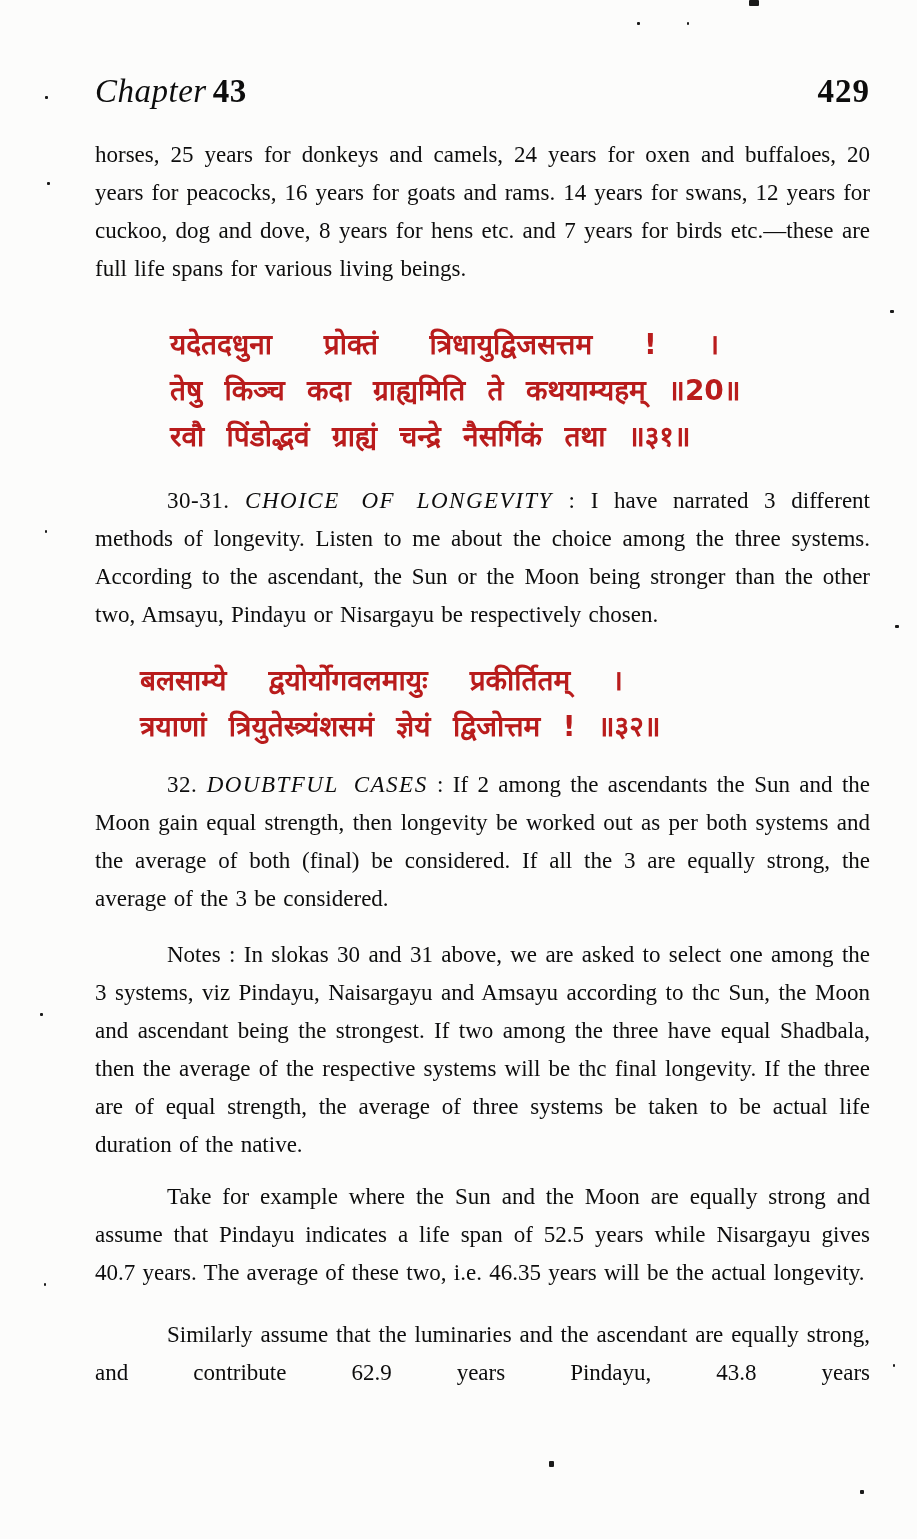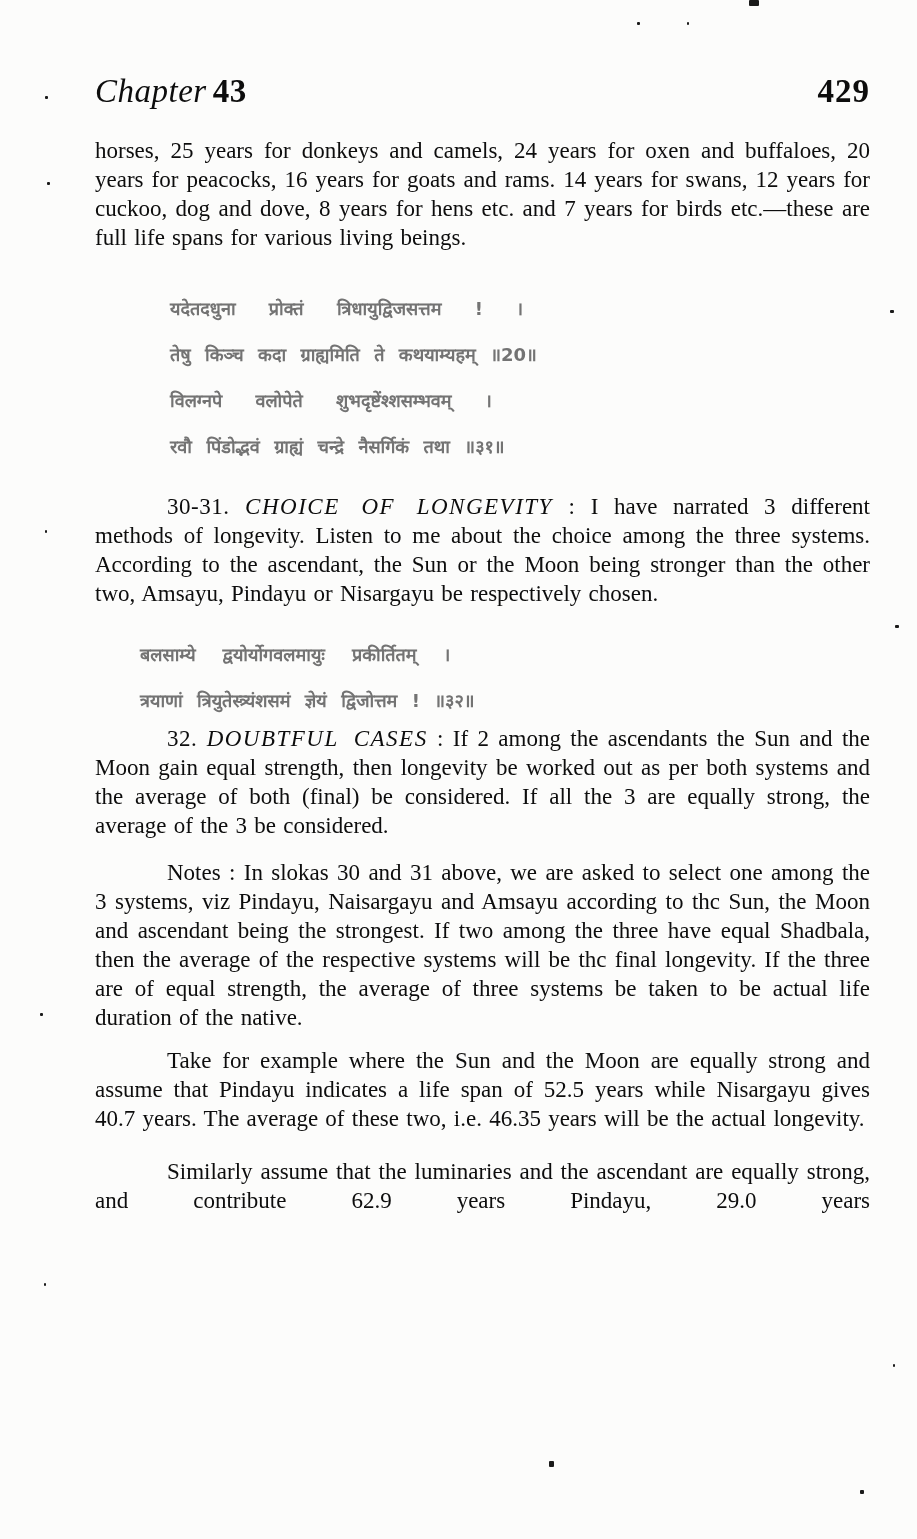--- a/index.html
+++ b/index.html
@@ -23,44 +23,44 @@
   .page-header {
     display: flex; justify-content: space-between; align-items: baseline;
     font-size: 33px; line-height: 30px;
   }
   .chapter-label { font-style: italic; letter-spacing: .5px; }
   .chapter-label b { font-style: normal; font-weight: 700; margin-left: 6px; }
   .page-number { font-weight: 700; letter-spacing: 1px; }
 
   
   .para {
-    font-size: 23px; line-height: 29px;
+    font-size: 23px; line-height: 38px;
     text-align: justify;
     margin: 0;
     word-spacing: 1.5px;
   }
   .indent { text-indent: 72px; }
   .mt-para1   { margin-top: 30px; }
   .mt-choice  { margin-top: 22px; }
-  .mt-doubt   { }
+  .mt-doubt   { margin-top: 16px; }
   .mt-notes   { margin-top: 18px; }
   .mt-example { margin-top: 14px; }
   .mt-closing { margin-top: 24px; }
   .justify-last { text-align-last: justify; }
 
   .sec-num { letter-spacing: .5px; }
   .sec-title { font-style: italic; letter-spacing: 1.5px; word-spacing: 6px; }
   .notes-label { font-weight: 400; }
 
   
   .verse {
     font-family: "DejaVu Sans", "Liberation Serif", sans-serif;
     font-weight: 700;
-    font-size: 18px;
-    color: #737373;
+    font-size: 28px;
+    color: #b91c1c;
   }
   .verse-1 { margin-top: 34px; }
   .verse-2 { margin-top: 24px; }
   .verse-line { line-height: 46px; white-space: nowrap; }
   .v-ind-lg { padding-left: 75px; }
   .v-ind-sm { padding-left: 45px; }
   .ws-wide { word-spacing: 1.5em; }
   .ws-med  { word-spacing: 0.45em; }
   .ws-big  { word-spacing: 1.15em; }
 
@@ -90,21 +90,20 @@
     <div class="page-header">
       <span class="chapter-label"><span>Chapter</span><b>43</b></span>
       <span class="page-number">429</span>
     </div>
 
     <p class="para mt-para1">horses, 25 years for donkeys and camels, 24 years for oxen and buffaloes, 20 years for peacocks, 16 years for goats and rams. 14 years for swans, 12 years for cuckoo, dog and dove, 8 years for hens etc. and 7 years for birds etc.—these are full life spans for various living beings.</p>
 
     <div class="verse verse-1">
       <div class="verse-line v-ind-lg ws-wide">यदेतदधुना प्रोक्तं त्रिधायुद्विजसत्तम ! ।</div>
       <div class="verse-line v-ind-lg ws-med">तेषु किञ्च कदा ग्राह्यमिति ते कथयाम्यहम् ॥20॥</div>
-      <div class="verse-line v-ind-lg ws-wide">विलग्नपे वलोपेते शुभदृष्टेंश्शसम्भवम् ।</div>
       <div class="verse-line v-ind-lg ws-med">रवौ पिंडोद्भवं ग्राह्यं चन्द्रे नैसर्गिकं तथा ॥३१॥</div>
     </div>
 
     <p class="para indent mt-choice">
       <span class="sec-num">30-31.</span>
       <span class="sec-title">CHOICE OF LONGEVITY</span>
       <span>: I have narrated 3 different methods of longevity. Listen to me about the choice among the three systems. According to the ascendant, the Sun or the Moon being stronger than the other two, Amsayu, Pindayu or Nisargayu be respectively chosen.</span>
     </p>
 
     <div class="verse verse-2">
@@ -118,21 +117,21 @@
       <span>: If 2 among the ascendants the Sun and the Moon gain equal strength, then longevity be worked out as per both systems and the average of both (final) be considered. If all the 3 are equally strong, the average of the 3 be considered.</span>
     </p>
 
     <p class="para indent mt-notes">
       <span class="notes-label">Notes :</span>
       <span>In slokas 30 and 31 above, we are asked to select one among the 3 systems, viz Pindayu, Naisargayu and Amsayu according to thc Sun, the Moon and ascendant being the strongest. If two among the three have equal Shadbala, then the average of the respective systems will be thc final longevity. If the three are of equal strength, the average of three systems be taken to be actual life duration of the native.</span>
     </p>
 
     <p class="para indent mt-example">Take for example where the Sun and the Moon are equally strong and assume that Pindayu indicates a life span of 52.5 years while Nisargayu gives 40.7 years. The average of these two, i.e. 46.35 years will be the actual longevity.</p>
 
-    <p class="para indent mt-closing justify-last">Similarly assume that the luminaries and the ascendant are equally strong, and contribute 62.9 years Pindayu, 29.0 years</p>
+    <p class="para indent mt-closing justify-last">Similarly assume that the luminaries and the ascendant are equally strong, and contribute 62.9 years Pindayu, 43.8 years</p>
 
   </div>
 
   <div>
     <div class="speck s1"></div>
     <div class="speck s2"></div>
     <div class="speck s3"></div>
     <div class="speck s4"></div>
     <div class="speck s5"></div>
     <div class="speck s6"></div>

